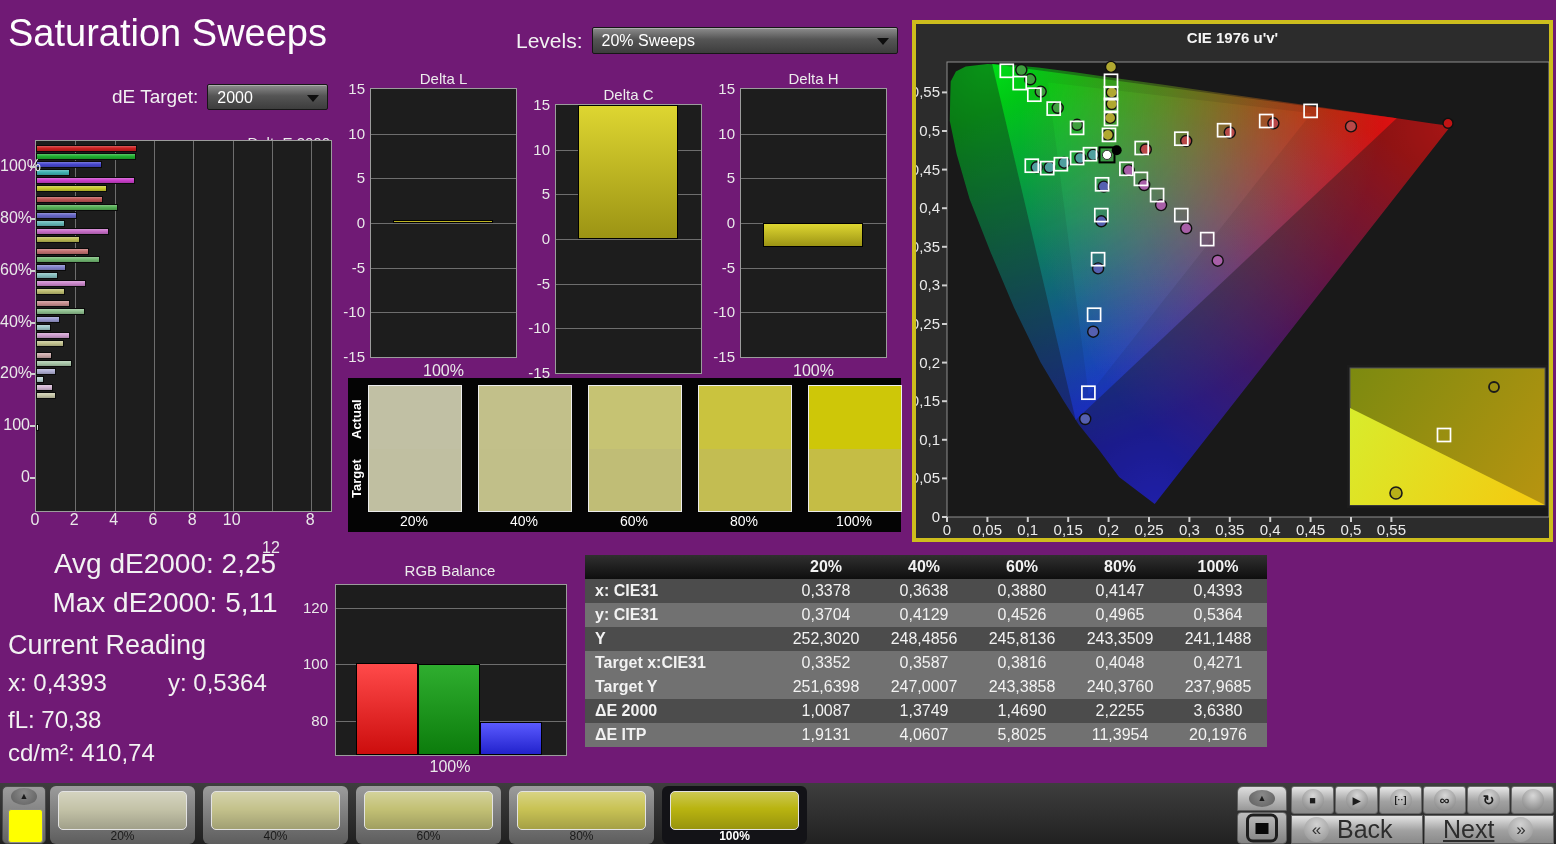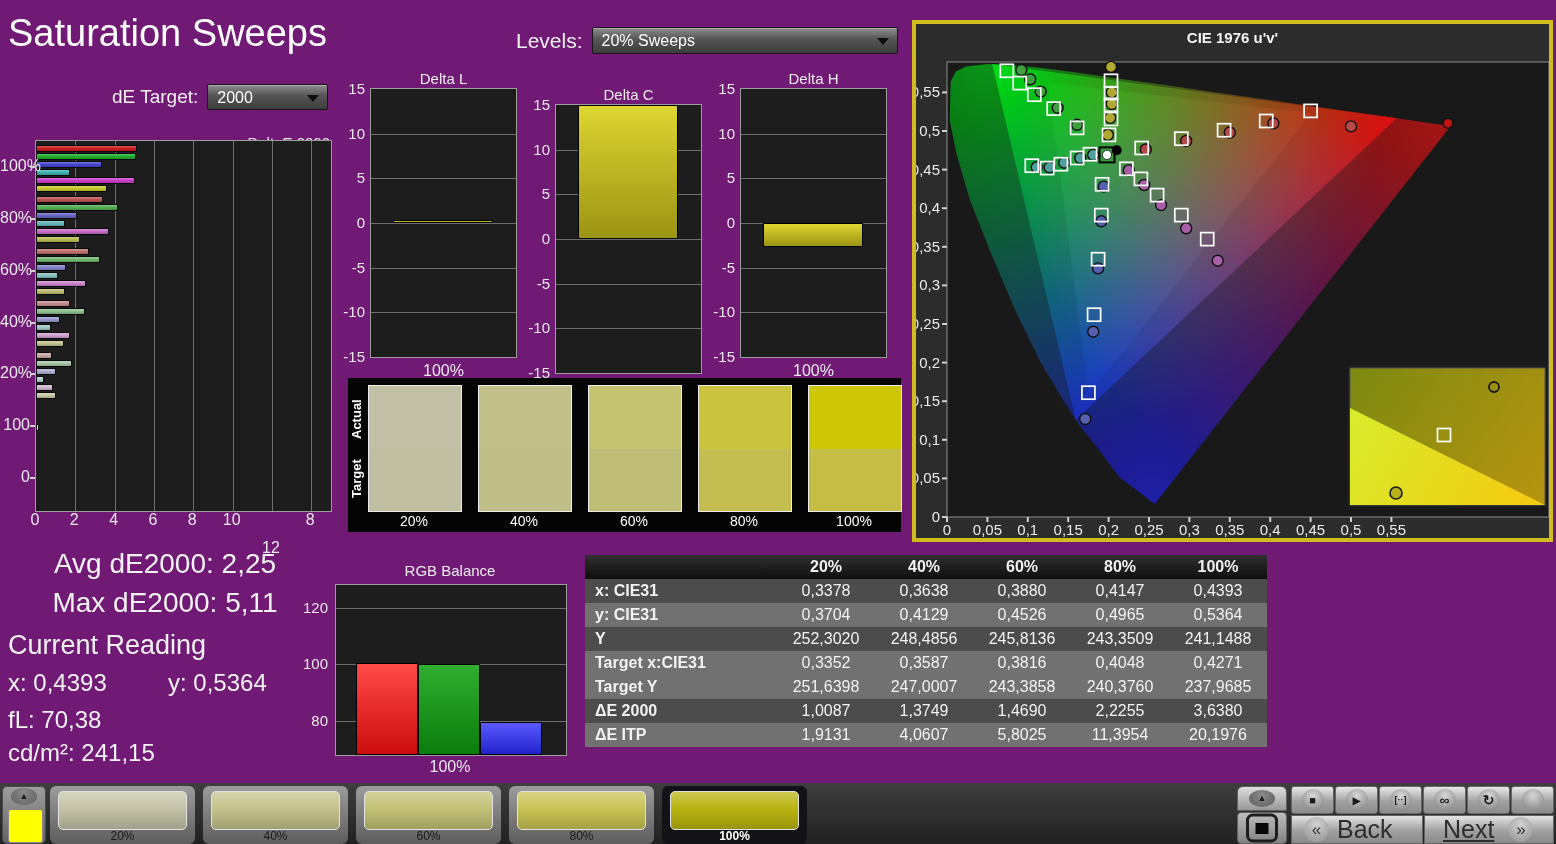--- a/index.html
+++ b/index.html
@@ -195,21 +195,21 @@
   <div class="abs stat-line yline">
     <span>y:</span>
     <span>0,5364</span>
   </div>
   <div class="abs stat-line flline">
     <span>fL:</span>
     <span>70,38</span>
   </div>
   <div class="abs stat-line cdline">
     <span>cd/m²:</span>
-    <span>241,15</span>
+    <span>410,74</span>
   </div>
 
   <div class="swrap" id="w-dl" style="left:337px;top:70px;">
     <div class="s-title">Delta L</div>
     <div class="s-plot" id="dl-plot">
         <div class="hgrid" style="top: 44.7px;"></div>
         <div class="hgrid" style="top: 89.3px;"></div>
         <div class="hgrid" style="top: 134px;"></div>
         <div class="hgrid" style="top: 178.7px;"></div>
         <div class="hgrid" style="top: 223.3px;"></div>

